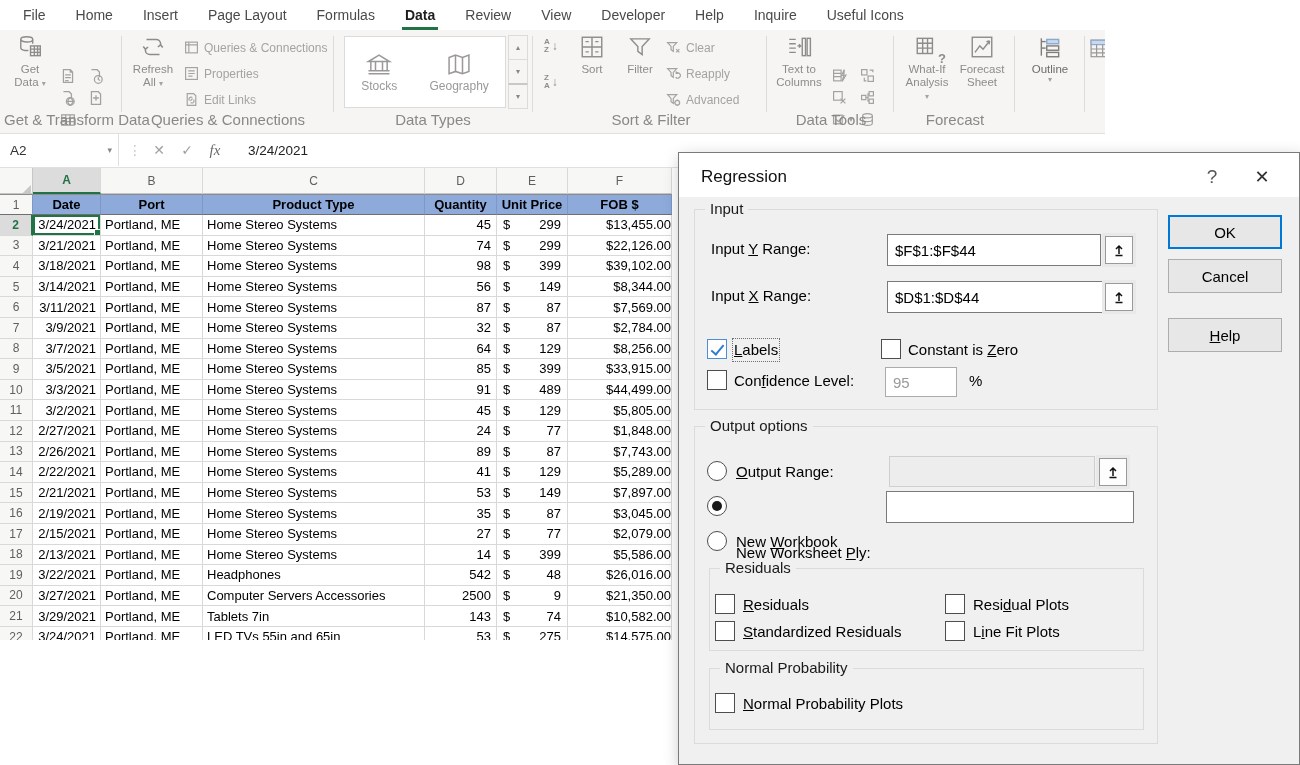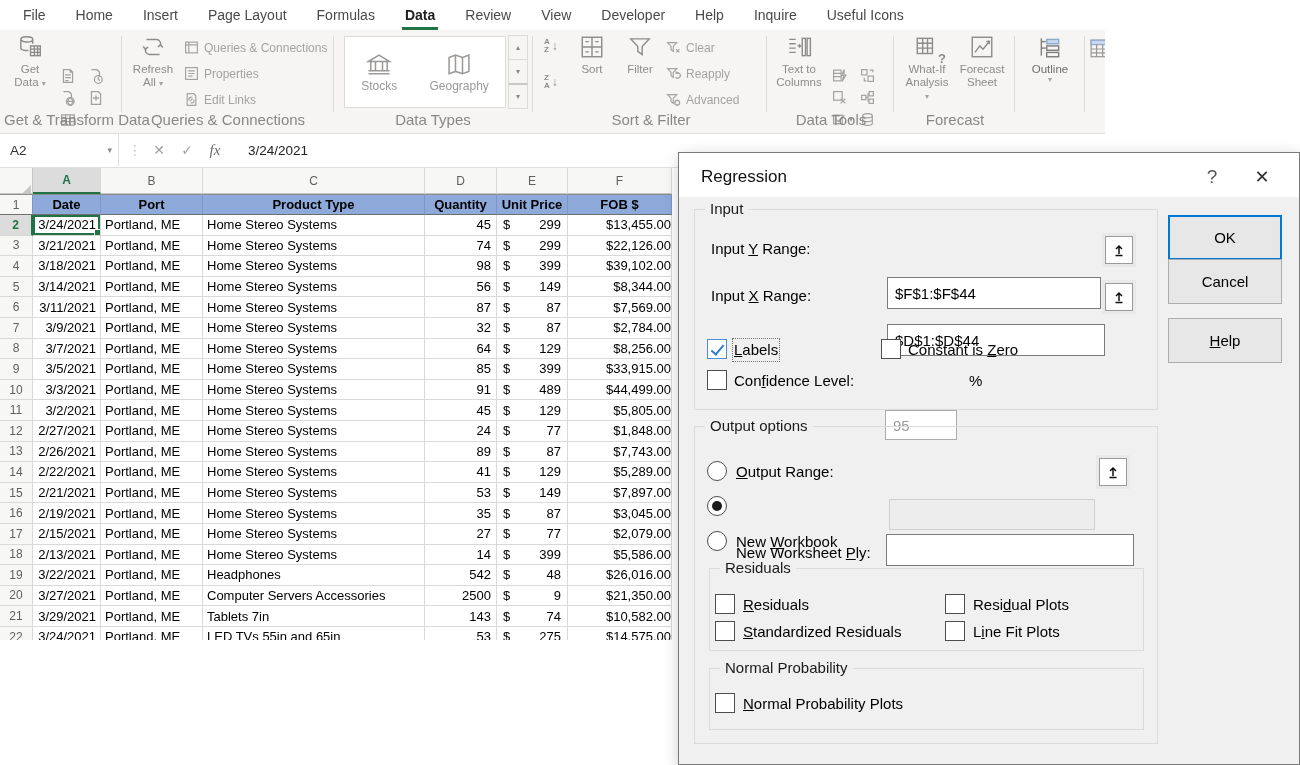--- a/index.html
+++ b/index.html
@@ -71,30 +71,30 @@
   #dlgtitle{position:absolute;left:0;top:0;right:0;height:44px;background:#fff;}
   #dlgtitle .ttext{position:absolute;left:22px;top:0;line-height:48px;font-size:17px;color:#111;}
   .tbtn{position:absolute;top:0;width:46px;height:48px;display:flex;align-items:center;justify-content:center;color:#333;}
   #dlghelp{right:64px;font-size:19px;color:#555;}
   #dlgclose{right:14px;font-size:18px;}
   #dlgbody{position:absolute;left:0;top:48px;right:0;bottom:0;}
   .fs{position:absolute;border:1px solid #dbdbdb;}
   .fslbl{position:absolute;top:-10px;left:10px;background:#f0f0f0;padding:0 5px;font-size:15px;color:#1a1a1a;white-space:nowrap;}
   .dlbl{position:absolute;white-space:nowrap;font-size:15px;color:#000;height:20px;line-height:20px;}
   .u{text-decoration:underline;}
-  .tbox{position:absolute;background:#fff;border:1px solid #7a7a7a;font-size:15px;padding:0 7px;display:flex;align-items:center;box-sizing:border-box;margin-top:43px;}
+  .tbox{position:absolute;background:#fff;border:1px solid #7a7a7a;font-size:15px;padding:0 7px;display:flex;align-items:center;box-sizing:border-box;}
   .tbox.dis{background:#ededed;border:1px solid #cfcfcf;}
   .tbox.lite{border:1px solid #ababab;color:#9a9a9a;}
   .picker{position:absolute;background:#fdfdfd;border:1px solid #9a9a9a;box-shadow:0 0 0 3px #e9e9e9;display:flex;align-items:center;justify-content:center;box-sizing:border-box;}
   .cb{position:absolute;width:20px;height:20px;background:#fff;border:1px solid #4d4d4d;box-sizing:border-box;}
   .cb.checked{border-color:#4e8fd3;}
   .cb.checked::after{content:"";position:absolute;left:6px;top:2px;width:5px;height:11px;border-right:2.4px solid #2f7cd1;border-bottom:2.4px solid #2f7cd1;transform:rotate(40deg);}
   .rad{position:absolute;width:20px;height:20px;background:#fff;border:1px solid #4d4d4d;border-radius:50%;box-sizing:border-box;}
   .rad.sel2::after{content:"";position:absolute;left:4px;top:4px;width:10px;height:10px;border-radius:50%;background:#1a1a1a;}
-  .dbtn{position:absolute;width:114px;height:45px;background:#e7e7e7;border:1px solid #adadad;display:flex;align-items:center;justify-content:center;font-size:15px;color:#000;box-sizing:border-box;}
+  .dbtn{position:absolute;width:114px;height:34px;background:#e7e7e7;border:1px solid #adadad;display:flex;align-items:center;justify-content:center;font-size:15px;color:#000;box-sizing:border-box;}
   .dbtn.default{border:2px solid #0078d7;}
   .focusdot{outline:1px dotted #707070;outline-offset:1px;}
   svg{display:block;}
 </style>
 </head>
 <body>
 
 <div id="stage">
 
   <div id="tabs" class="abs">

